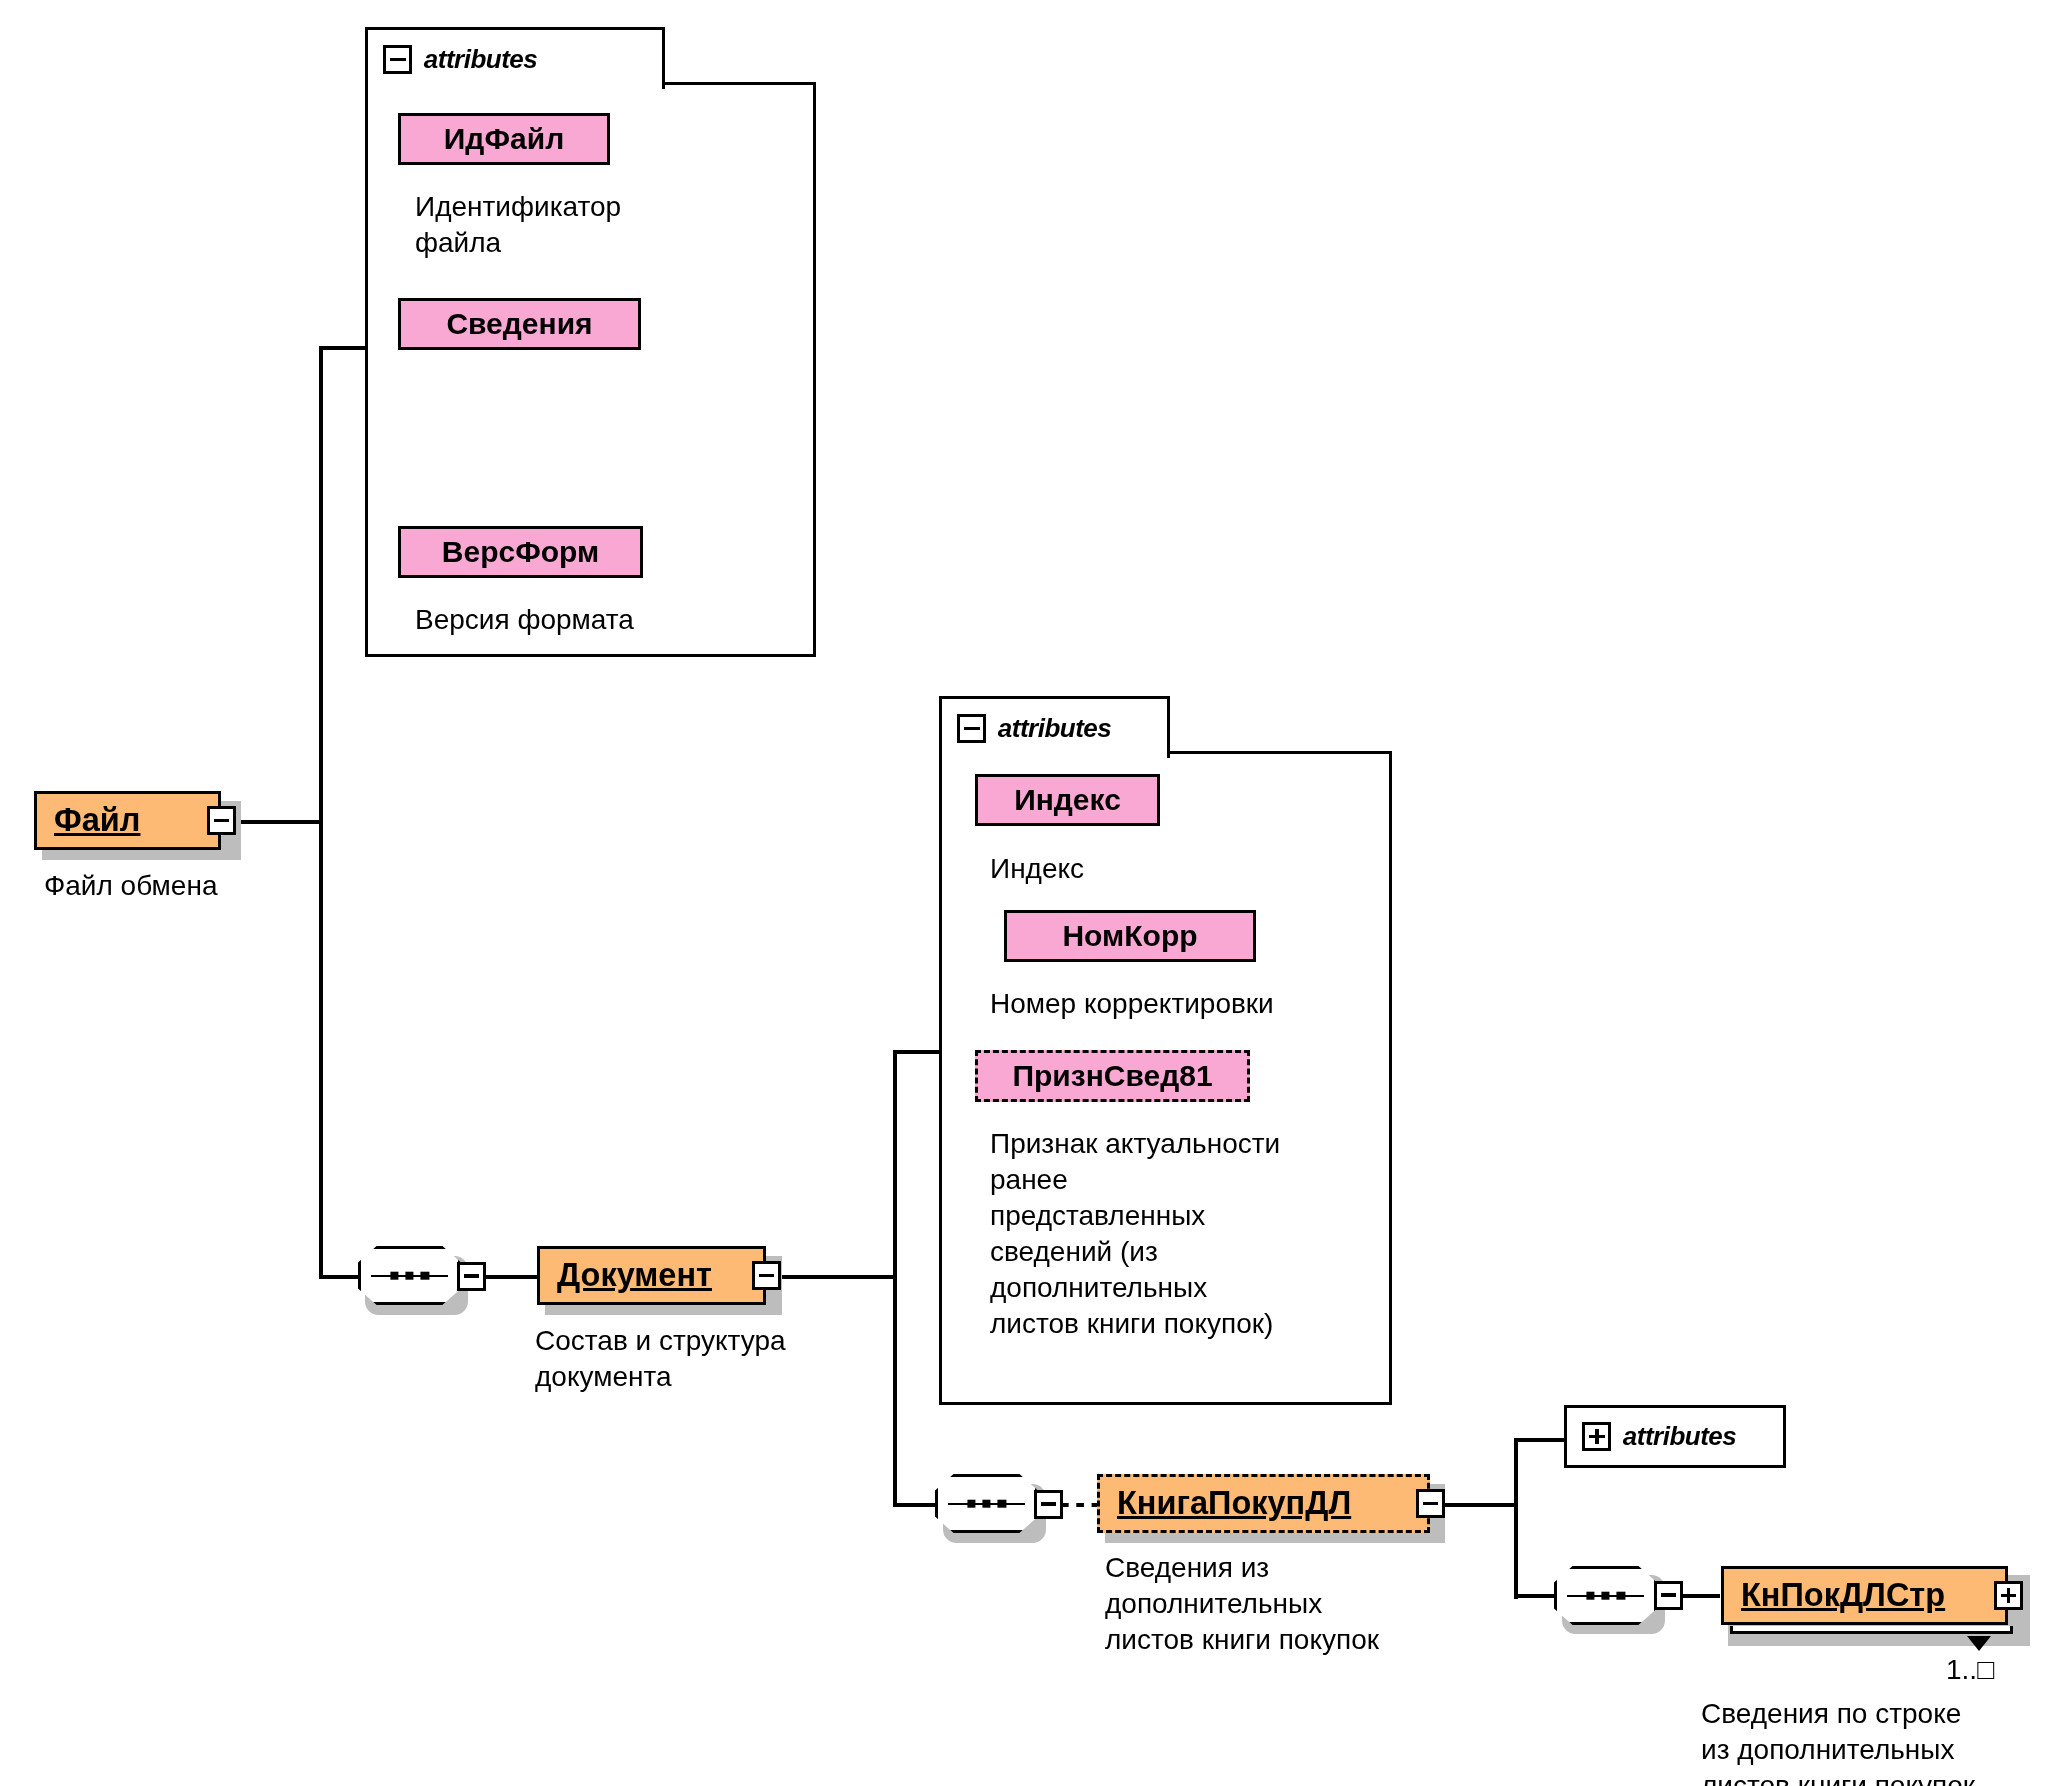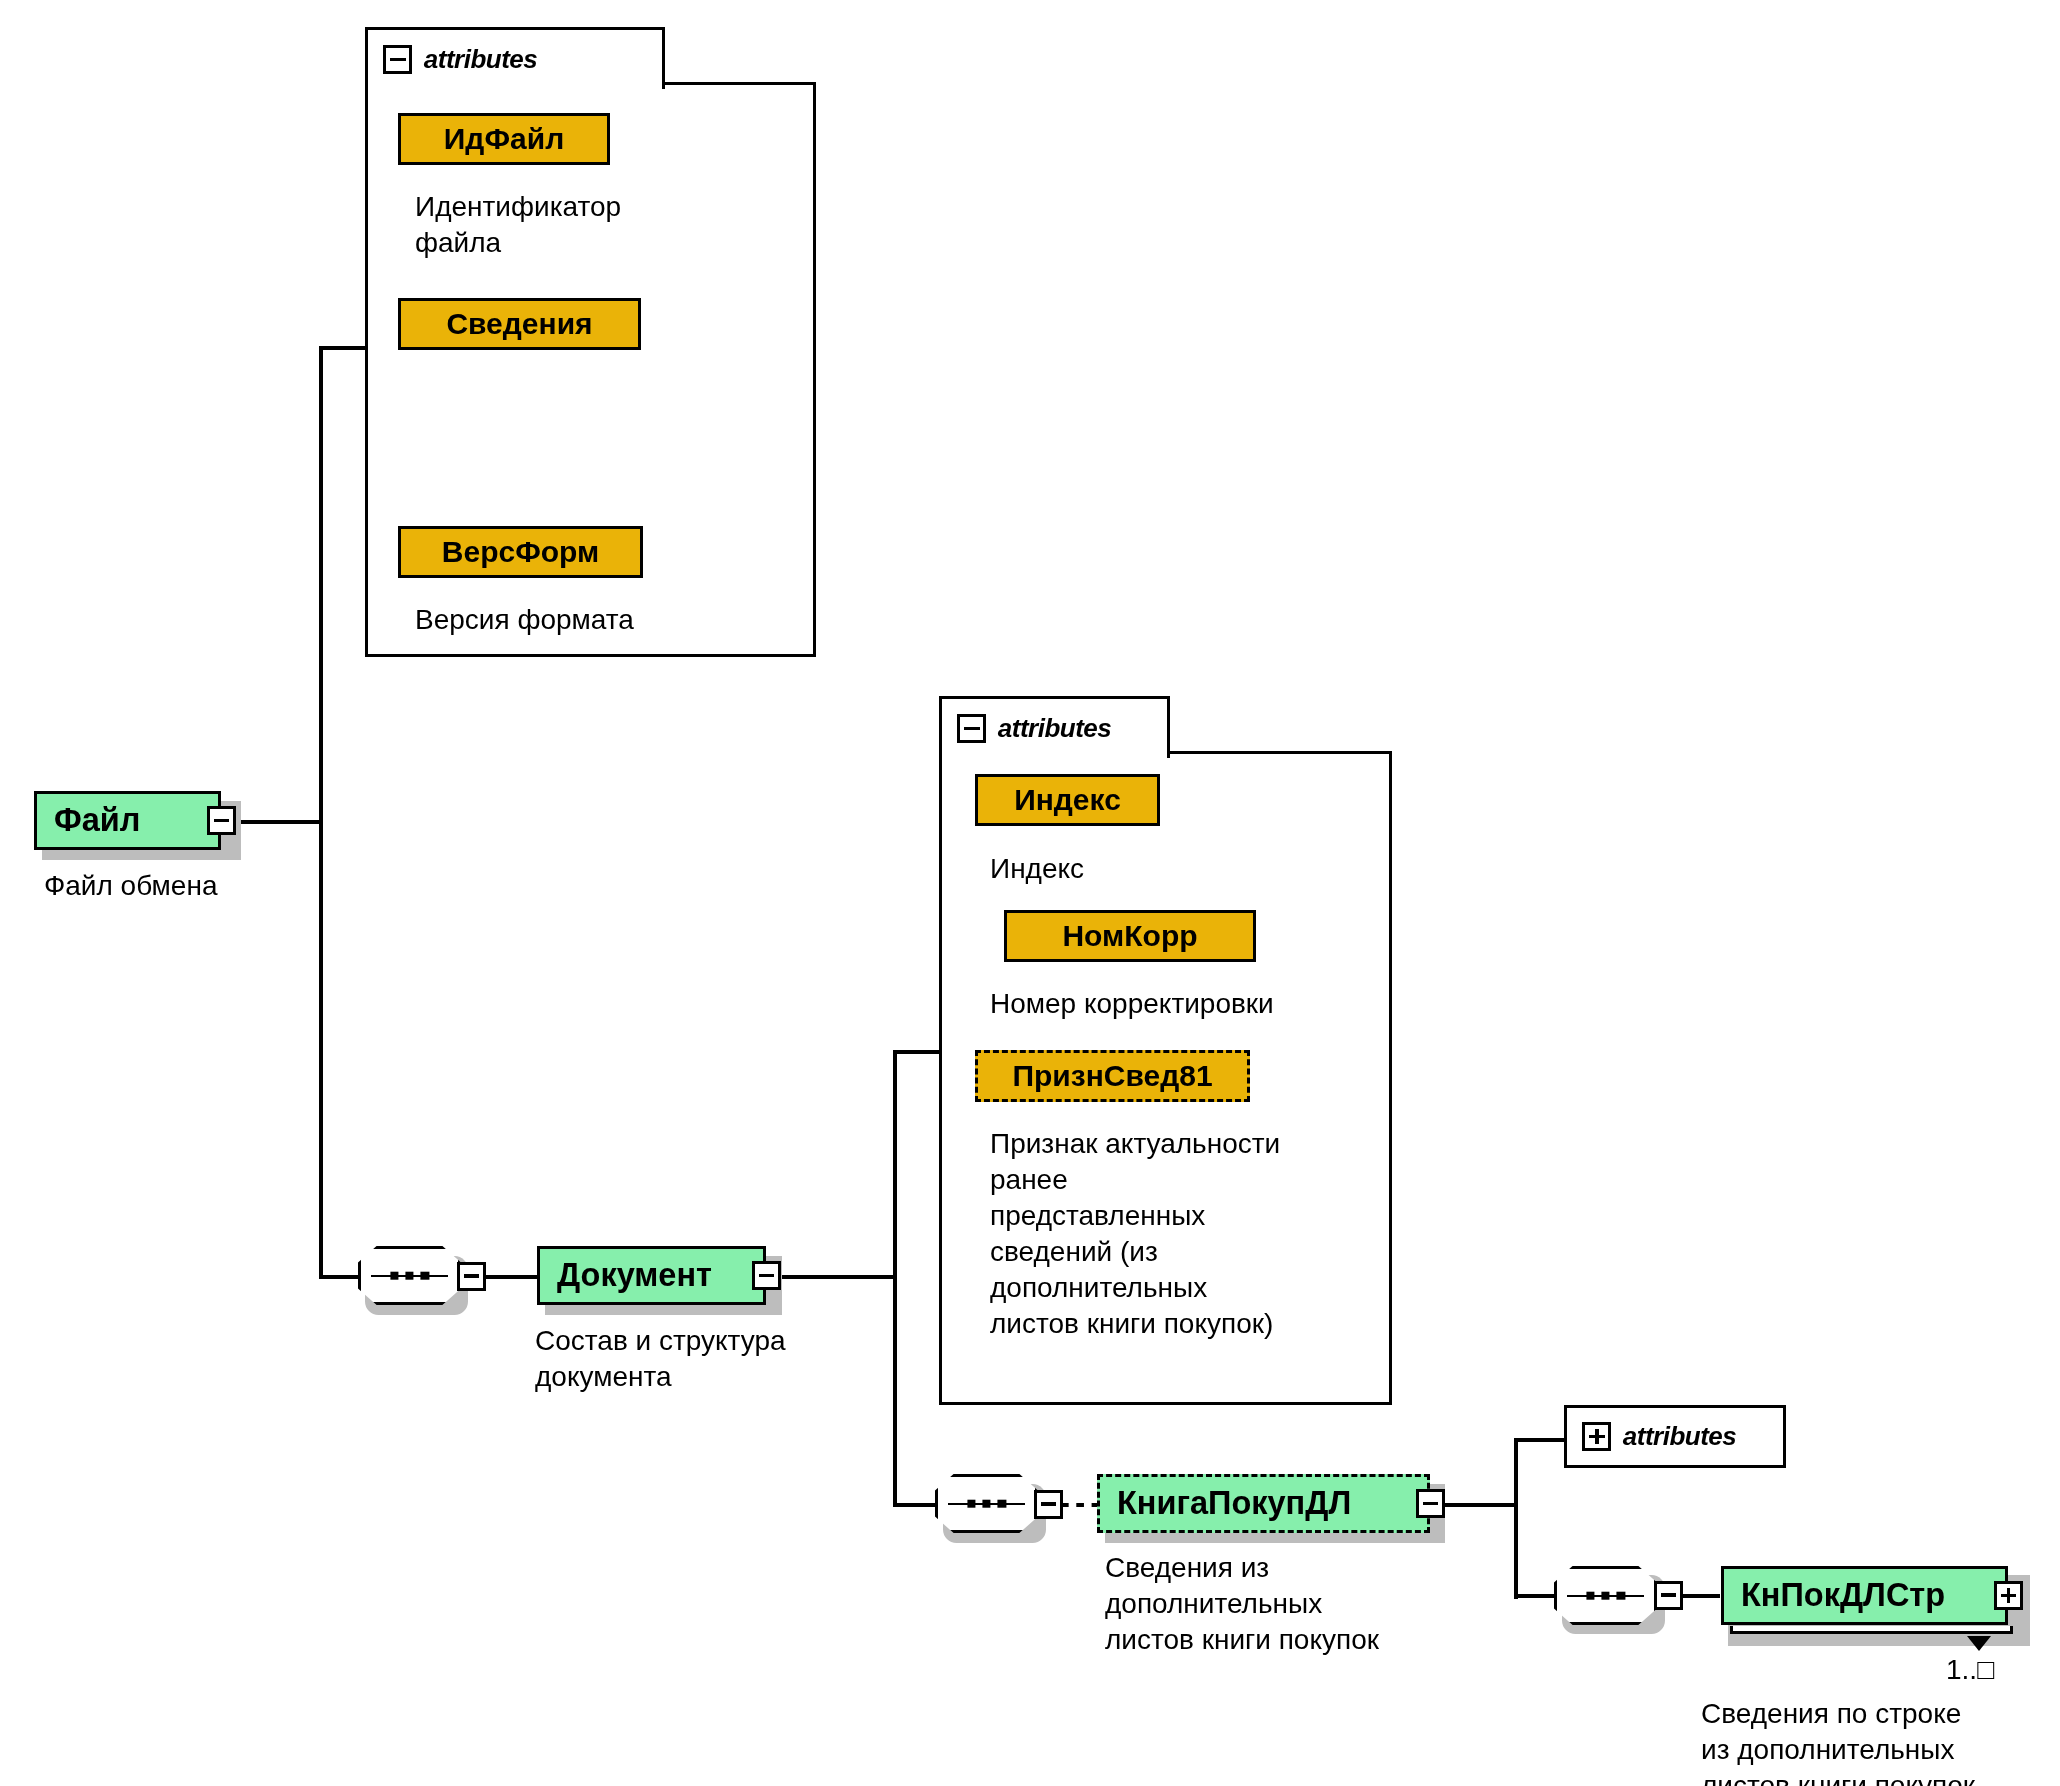--- a/index.html
+++ b/index.html
@@ -99,21 +99,21 @@
     width: 3.8px;
     margin-left: -1.9px;
     background: #000000;
   }
 
   
   .attr-chip {
     position: absolute;
     box-sizing: border-box;
     border: 3.8px solid #000000;
-    background: #eab308;
+    background: #f9a8d4;
     height: 52px;
     display: flex;
     align-items: center;
     justify-content: center;
     font-weight: bold;
     font-size: 30px;
     white-space: nowrap;
     z-index: 4;
   }
   .attr-chip.optional { border-style: dashed; border-width: 3.8px; }
@@ -130,25 +130,26 @@
     line-height: 36px;
     white-space: pre-line;
     z-index: 5;
   }
 
   
   .node {
     position: absolute;
     box-sizing: border-box;
     border: 3.8px solid #000000;
-    background: #86efac;
+    background: #fdba74;
     height: 59px;
     display: flex;
     align-items: center;
     z-index: 6;
+    text-decoration: underline;
   }
   .node.optional { border-style: dashed; }
   .node .node-label {
     font-weight: bold;
     font-size: 32.5px;
     white-space: nowrap;
     padding-left: 17px;
     flex: 1 1 auto;
   }
   .node .node-exp {

